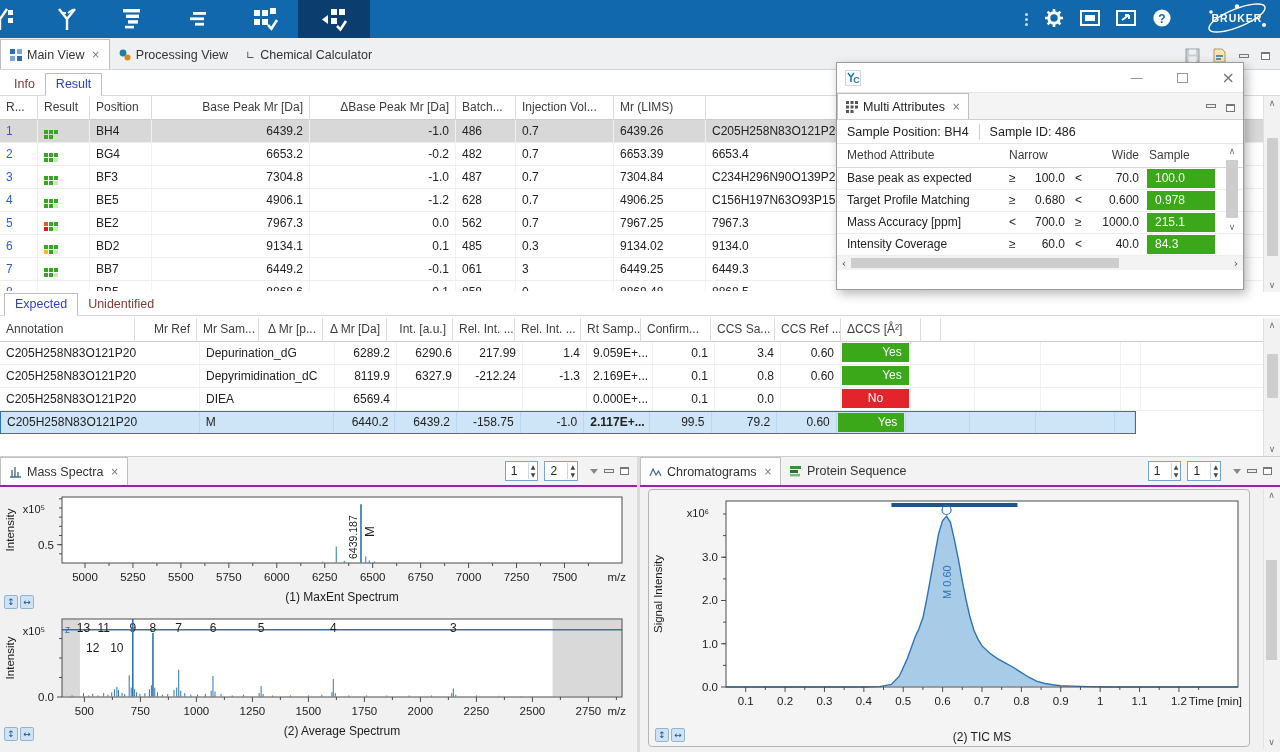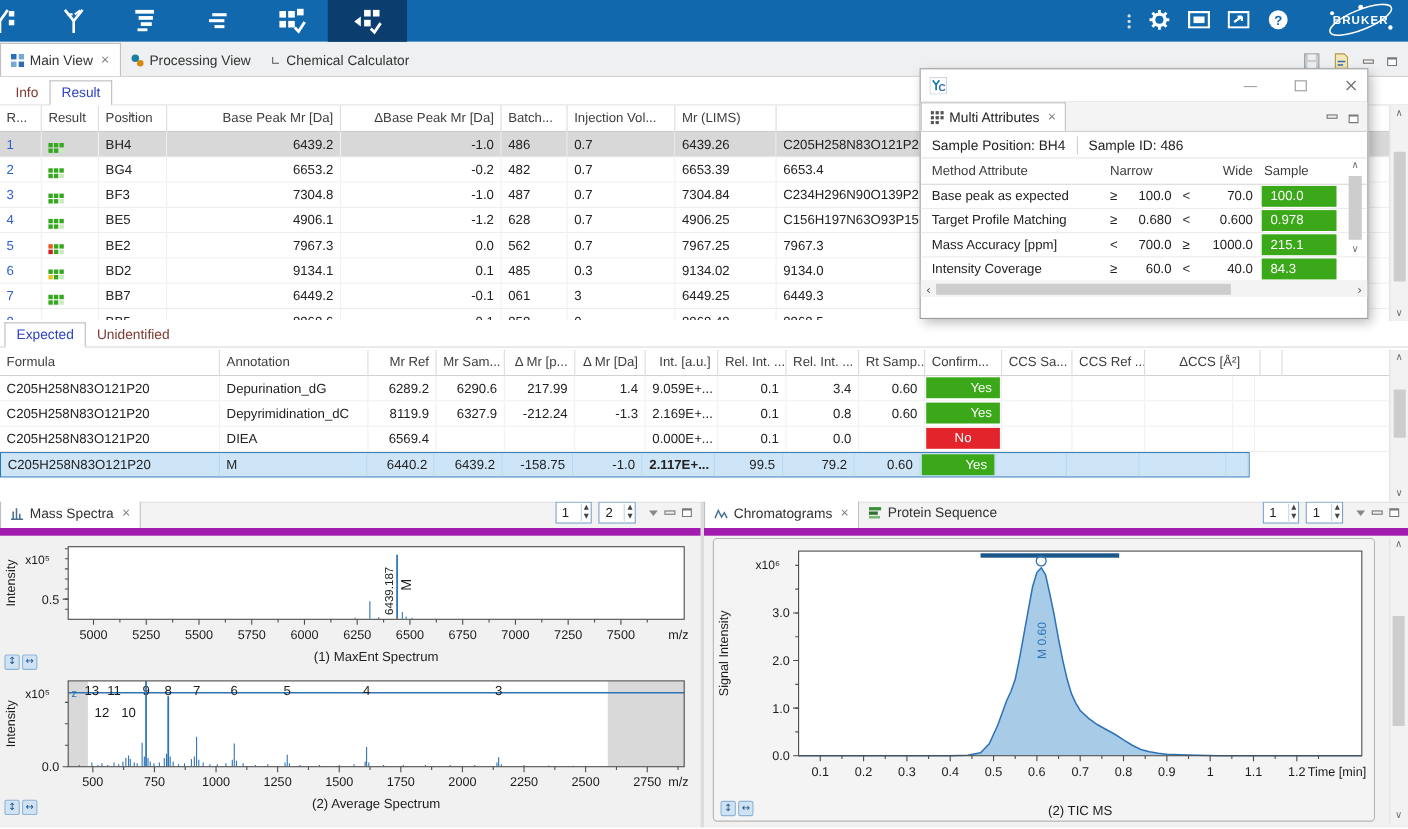--- a/index.html
+++ b/index.html
@@ -89,21 +89,21 @@
   .ma-c4 { width:72px; }
   .ma-c4 .val { display:block; margin:1px 2px; background:#3aa818; color:#fff; padding-left:8px; height:19px; line-height:19px; }
   .ma-hrow .ma-c2, .ma-hrow .ma-c3 { display:block; padding-left:4px; }
   .ma-vs { position:absolute; right:2px; top:0; width:18px; height:112px; display:flex; flex-direction:column; align-items:center; }
   .ma-vs .arr { font-size:9px; color:#707070; height:14px; line-height:14px; }
   .ma-vs .thumb { width:12px; height:58px; background:#cdcdcd; margin:2px 0; }
 
   
   .bottom { display:flex; height:296px; border-top:1px solid #cfcfcf; background:#ececec; }
   .panel { background:#f1f1f1; }
-  .panel-tabs { height:30px; background:#f3f3f3; border-bottom:7px solid #a21caf; display:flex; align-items:flex-end; }
+  .panel-tabs { height:30px; background:#f3f3f3; border-bottom:2px solid #a21caf; display:flex; align-items:flex-end; }
   .ptab { display:flex; align-items:center; gap:5px; padding:0 8px; height:28px; font-size:12.5px; color:#333; }
   .ptab.active { background:#fff; border:1px solid #c0c0c0; border-bottom:none; }
   .panel-ctl { margin-left:auto; display:flex; align-items:center; gap:6px; padding:0 8px 4px 0; }
   .spinner { display:flex; border:1px solid #7aa3cc; background:#fff; height:20px; align-items:center; }
   .spinner .v { width:22px; text-align:left; padding-left:5px; font-size:12px; }
   .spinner .arrs { display:flex; flex-direction:column; border-left:1px solid #c9d6e4; }
   .spinner .arrs span { font-size:6px; line-height:6px; padding:1px 2px; color:#444; }
   .p-content { position:relative; height:265px; }
   .pz { position:absolute; display:flex; gap:2px; }
   .pz span { width:14px; height:14px; background:#cfe3f5; border:1px solid #8fb4d6; font-size:9px; line-height:12px; text-align:center; color:#1c4f85; border-radius:2px; }
@@ -423,34 +423,33 @@
     </div>
   </div>
 
   <div class="subbar" style="height:24px">
     <div class="stab active" style="color:#2d41c5">Expected</div>
     <div class="stab">Unidentified</div>
   </div>
 
   <div class="t-wrap" id="table2" style="height:138px">
     <div class="t-hdr" id="t2-head" style="margin-top:2px">
-        <div class="cell" style="width: 200px;">Formula</div>
         <div class="cell" style="width: 135px;">Annotation</div>
         <div class="cell r" style="width: 62px;">Mr Ref</div>
         <div class="cell r" style="width: 62px;">Mr Sam...</div>
         <div class="cell r" style="width: 64px;">Δ Mr [p...</div>
         <div class="cell r" style="width: 64px;">Δ Mr [Da]</div>
         <div class="cell r" style="width: 66px;">Int. [a.u.]</div>
         <div class="cell r" style="width: 62px;">Rel. Int. ...</div>
         <div class="cell r" style="width: 66px;">Rel. Int. ...</div>
         <div class="cell r" style="width: 60px;">Rt Samp...</div>
         <div class="cell" style="width: 70px;">Confirm...</div>
         <div class="cell" style="width: 64px;">CCS Sa...</div>
         <div class="cell r" style="width: 66px;">CCS Ref ...</div>
-        <div class="cell" style="width: 80px; margin-left: 25px;">ΔCCS [Å²]</div>
+        <div class="cell" style="width: 80px;">ΔCCS [Å²]</div>
         <div class="cell" style="width: 20px;"></div>
       </div>
     <div id="t2-body">
         <div class="t-row">
           <div class="cell" style="width: 200px;">C205H258N83O121P20</div>
           <div class="cell" style="width: 135px;">Depurination_dG</div>
           <div class="cell r" style="width: 62px;">6289.2</div>
           <div class="cell r" style="width: 62px;">6290.6</div>
           <div class="cell r" style="width: 64px;">217.99</div>
           <div class="cell r" style="width: 64px;">1.4</div>

